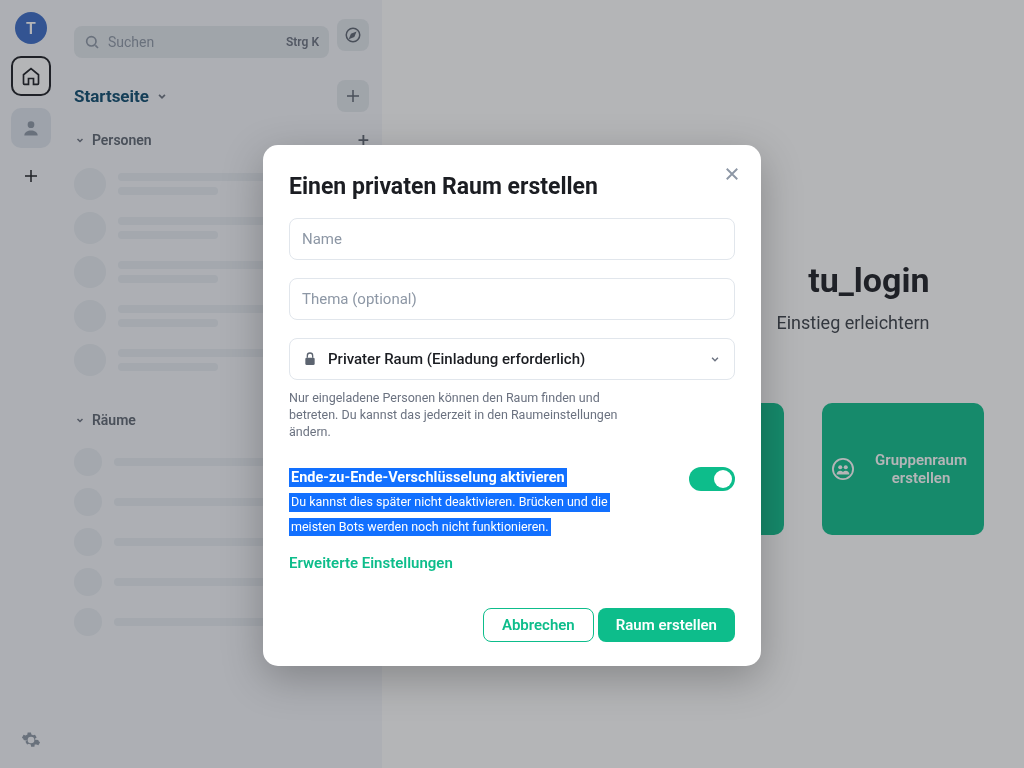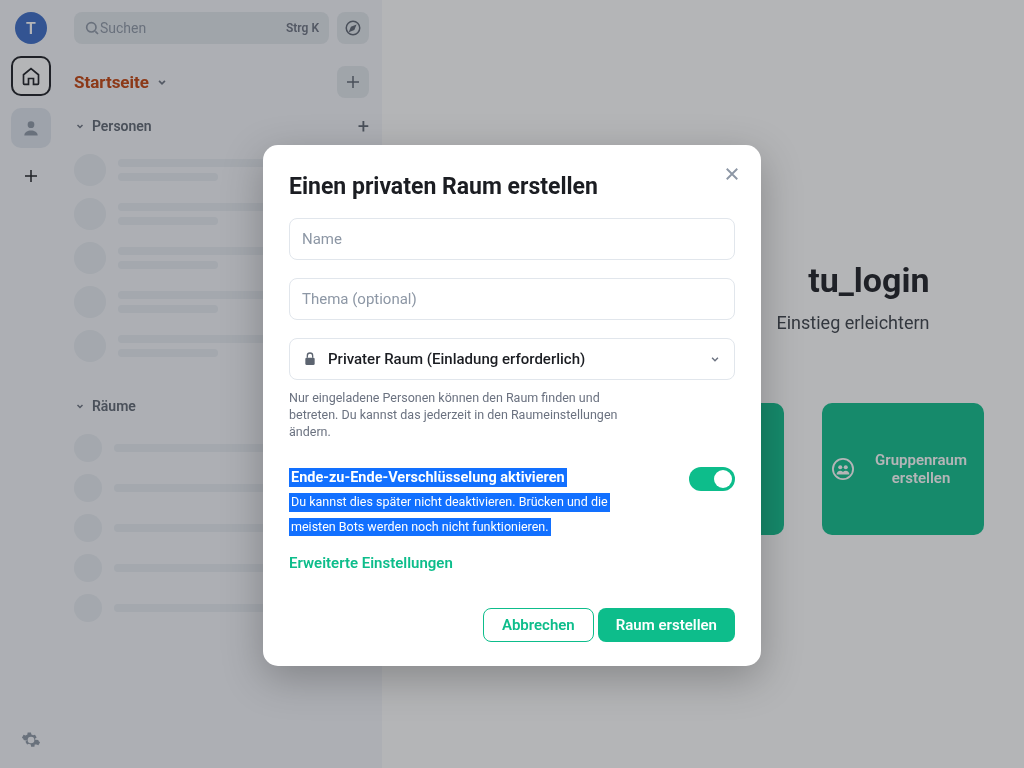--- a/index.html
+++ b/index.html
@@ -12,25 +12,25 @@
   .avatar-t { width: 32px; height: 32px; border-radius: 50%; background: #3a6bc7; color: #fff; display: flex; align-items: center; justify-content: center; font-weight: 600; font-size: 16px; }
   .rail-btn { width: 40px; height: 40px; border-radius: 10px; display: flex; align-items: center; justify-content: center; }
   .rail-btn.home { border: 2px solid #1b1d22; background: #fff; }
   .rail-btn.person { background: #dde3ed; }
   .rail-plus { width: 32px; height: 32px; display: flex; align-items: center; justify-content: center; font-size: 20px; font-weight: 400; }
   .gear { position: absolute; bottom: 18px; color: #8d97a5; }
 
   
   .side { width: 349px; background: #f4f6fa; padding: 12px 12px 0 12px; border-right: 1px solid #e3e8ef00; }
   .search-row { display: flex; gap: 8px; align-items: center; }
-  .search { flex: 1; background: #e1e6ec; border-radius: 8px; height: 32px; display: flex; align-items: center; padding: 0 10px; color: #8d97a5; font-size: 14px; }
+  .search { flex: 1; background: #e1e6ec; border-radius: 8px; height: 32px; display: flex; align-items: center; padding: 0 10px; gap: 8px; color: #8d97a5; font-size: 14px; margin-top: 14px; }
   .search .kbd { margin-left: auto; font-size: 12px; font-weight: 600; color: #6b7280; }
   .compass { width: 32px; height: 32px; background: #e1e6ec; border-radius: 8px; display: flex; align-items: center; justify-content: center; color: #5c6470; }
   .home-row { display: flex; align-items: center; margin: 22px 0 8px 0; }
-  .home-label { font-size: 17px; font-weight: 700; color: #c2410c; }
+  .home-label { font-size: 17px; font-weight: 700; color: #0c4a6e; }
   .chev { margin-left: 6px; color: #6b7280; }
   .home-plus { margin-left: auto; width: 32px; height: 32px; background: #e1e6ec; border-radius: 8px; display: flex; align-items: center; justify-content: center; font-size: 20px; color: #5c6470; }
   .section-hdr { display: flex; align-items: center; font-size: 14px; font-weight: 600; color: #5c6470; margin: 16px 0 10px 0; }
   .section-hdr .chev { margin: 0 6px 0 0; }
   .section-hdr .plus { margin-left: auto; font-size: 20px; color: #5c6470; font-weight: 400; }
   .ph-row { display: flex; align-items: center; gap: 12px; height: 44px; }
   .ph-circle { width: 32px; height: 32px; border-radius: 50%; background: #e6ebf1; }
   .ph-lines { flex: 1; display: flex; flex-direction: column; gap: 6px; }
   .ph-line { height: 8px; border-radius: 4px; background: #e6ebf1; }
   .ph-line.short { width: 40%; }

